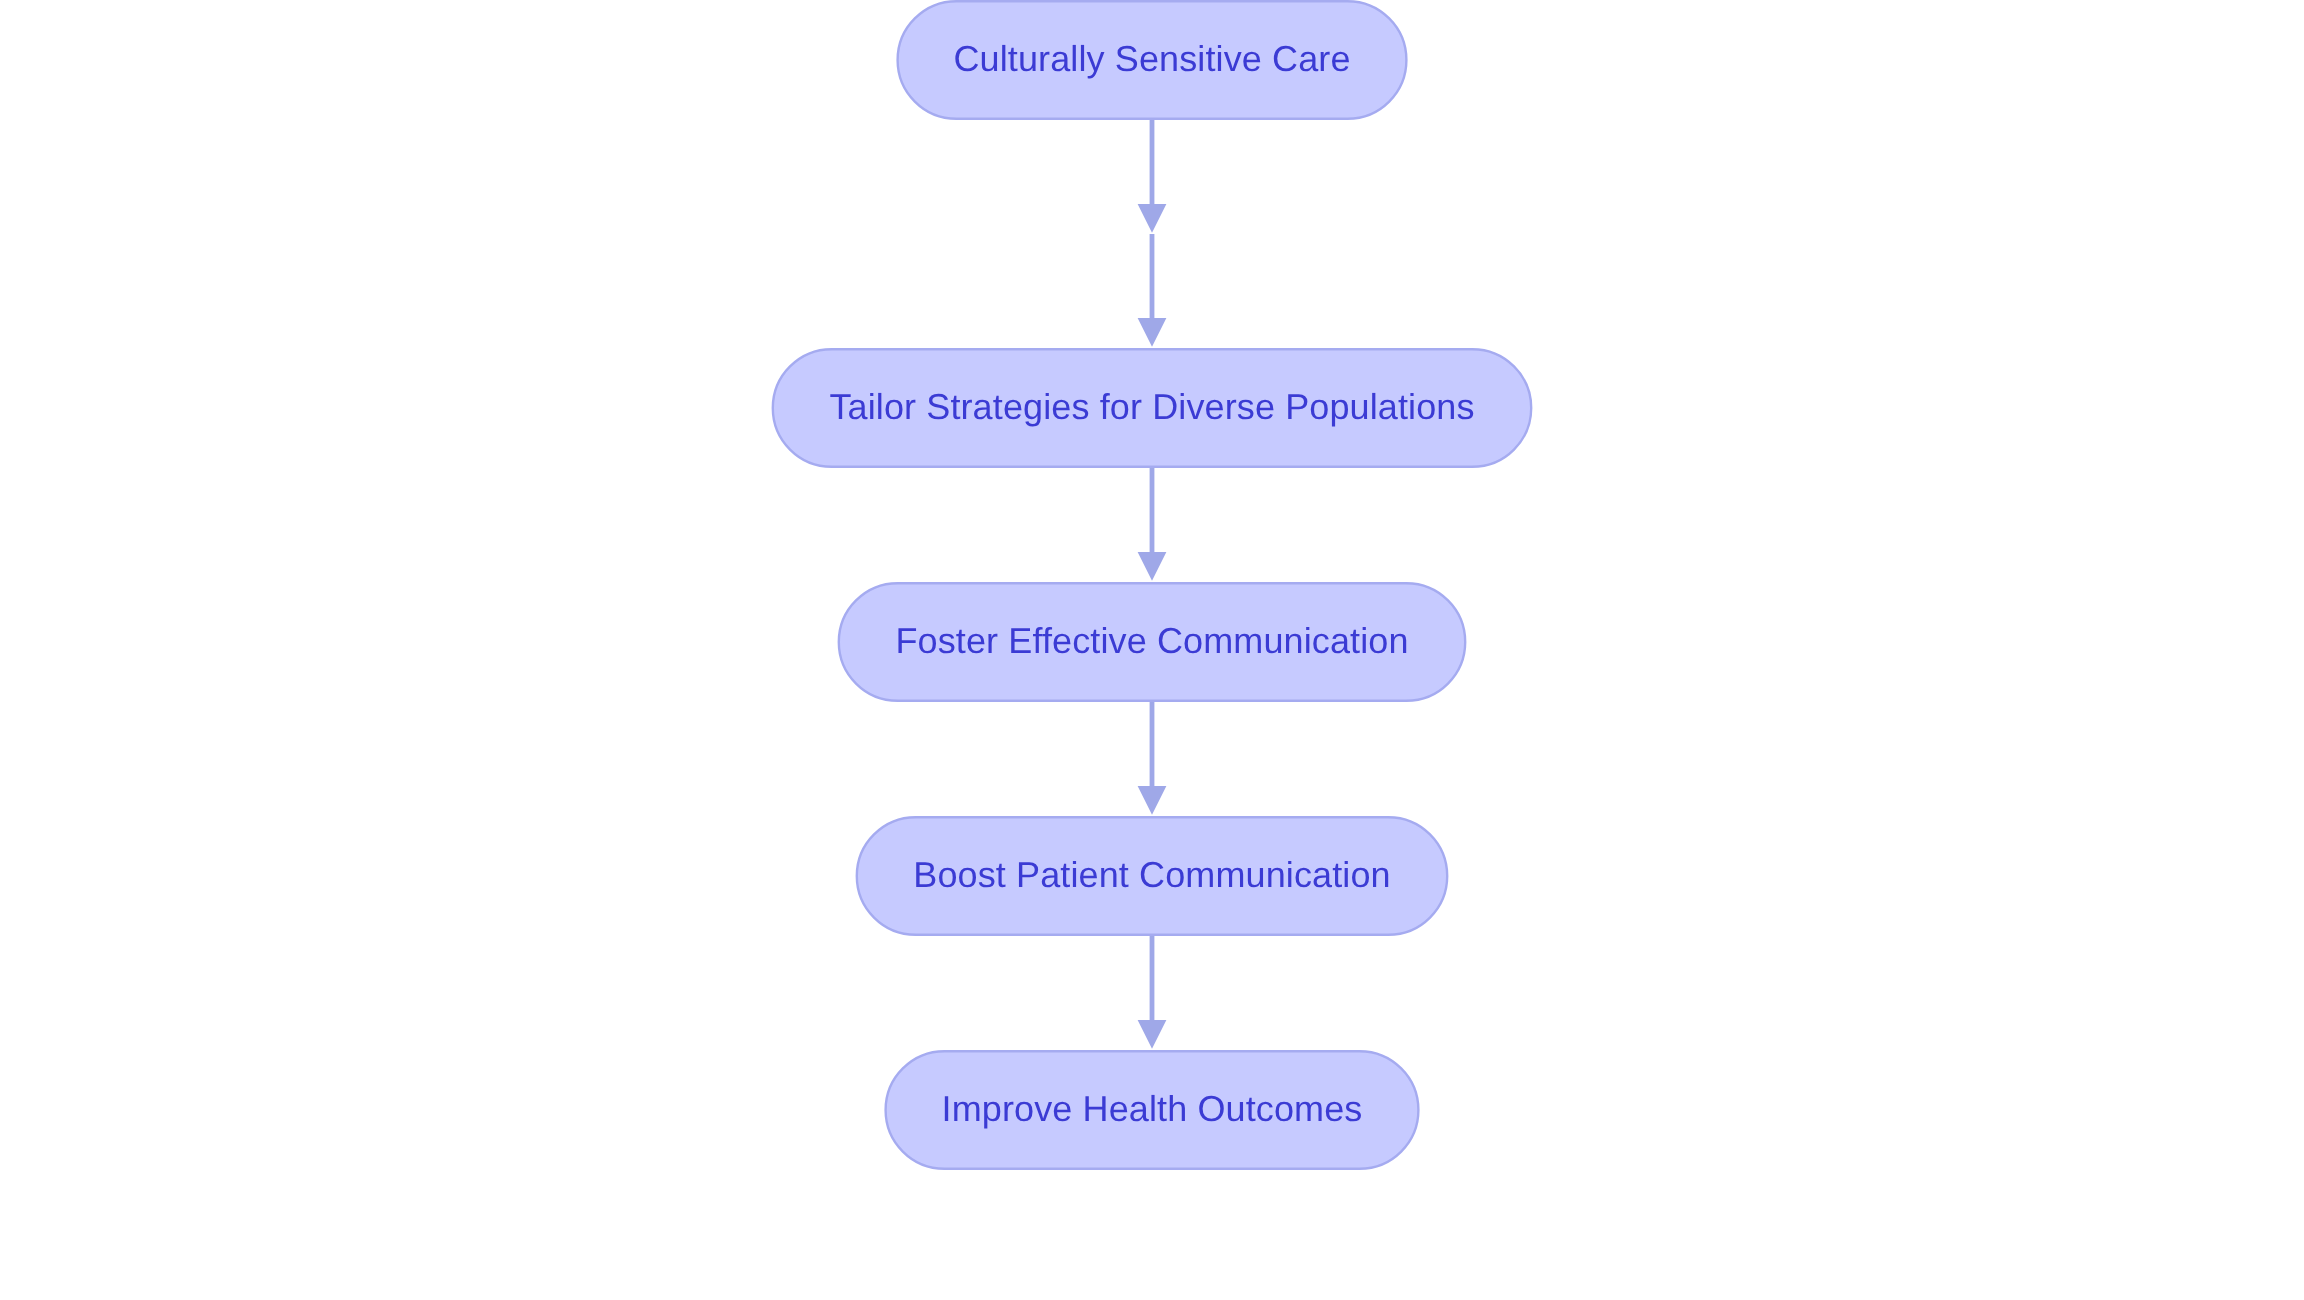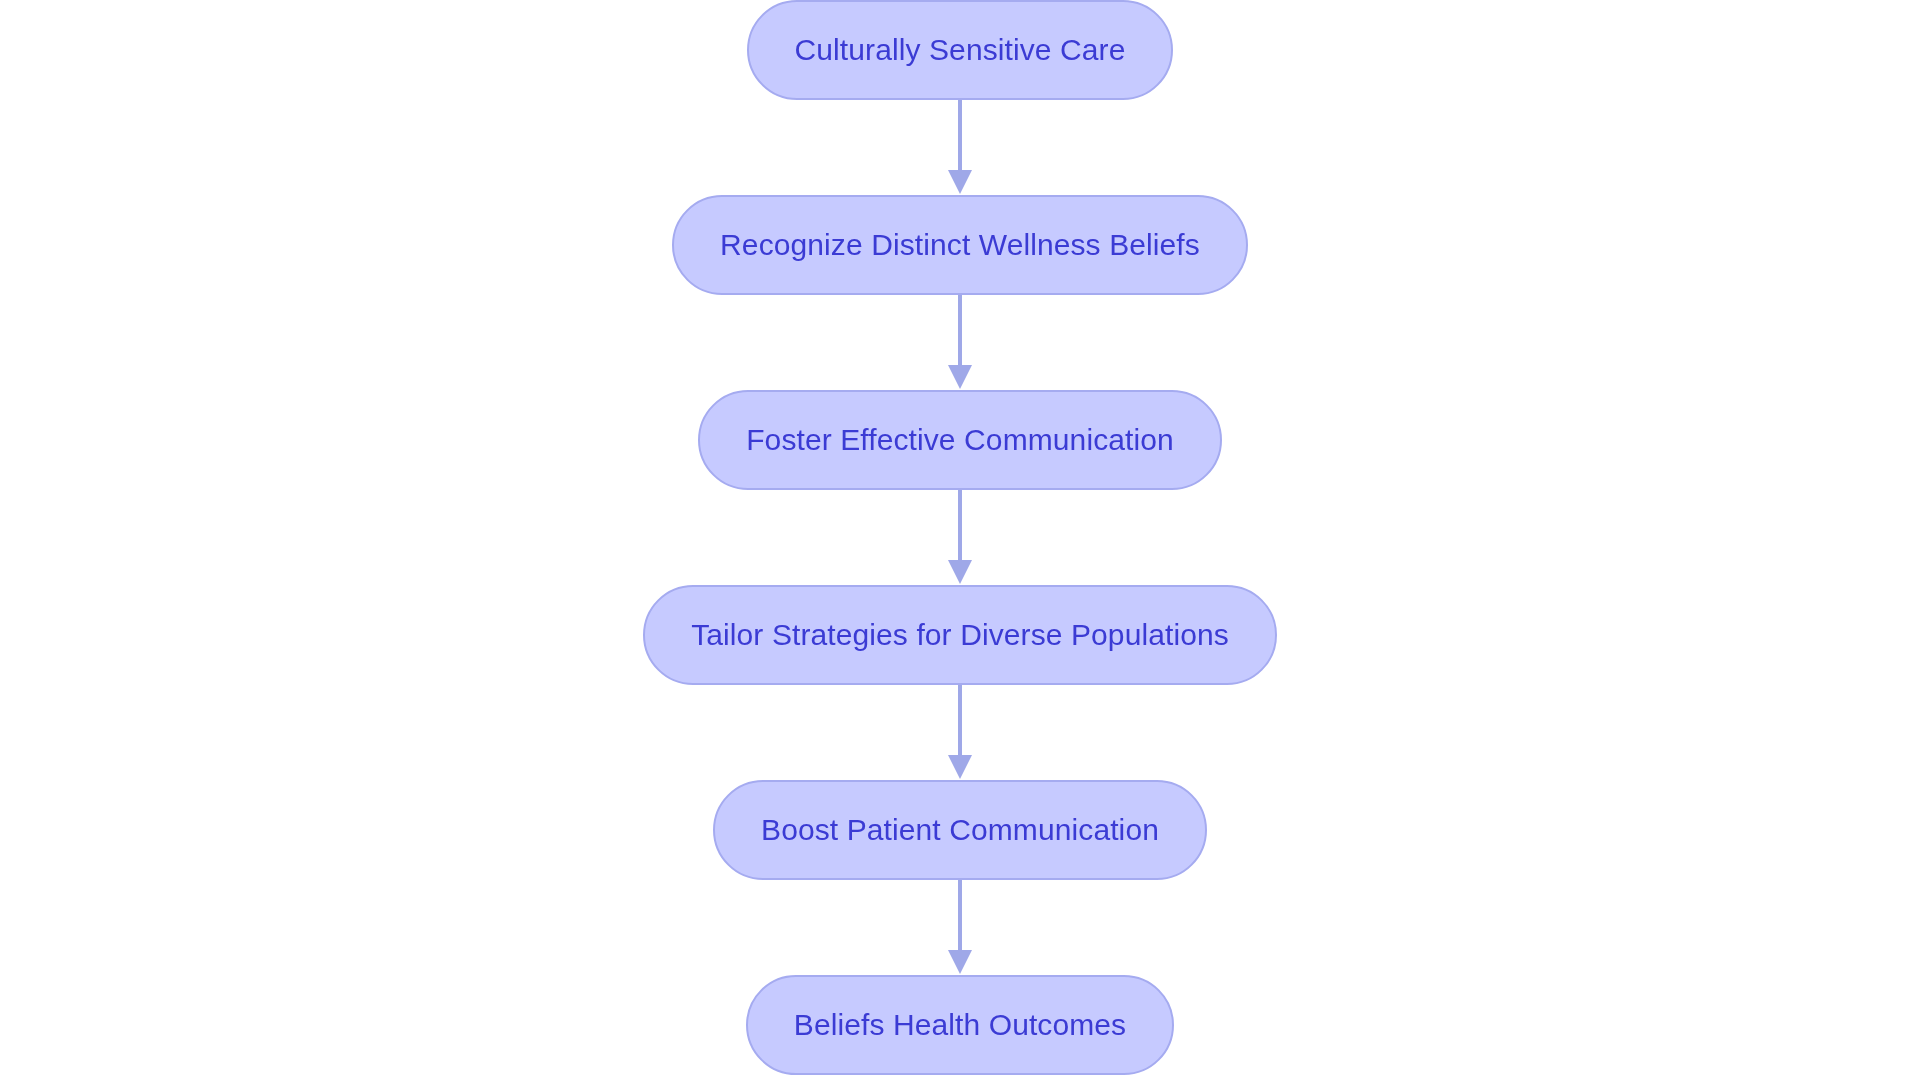--- a/index.html
+++ b/index.html
@@ -73,58 +73,55 @@
     <div class="node">
       <span>Culturally Sensitive Care</span>
     </div>
     <svg class="connector" viewBox="0 0 26 95" xmlns="http://www.w3.org/2000/svg">
       <line class="conn-line" x1="13" y1="0" x2="13" y2="77"></line>
       <polygon class="conn-head" points="13,94 1,70 25,70"></polygon>
     </svg>
   </div>
 
   <div class="flow-step">
+    <svg class="connector" viewBox="0 0 26 95" xmlns="http://www.w3.org/2000/svg">
+      <line class="conn-line" x1="13" y1="0" x2="13" y2="77"></line>
+      <polygon class="conn-head" points="13,94 1,70 25,70"></polygon>
+    </svg>
+  </div>
+
+  <div class="flow-step">
     <div class="node">
-      <span>Recognize Distinct Wellness Beliefs</span>
+      <span>Tailor Strategies for Diverse Populations</span>
     </div>
     <svg class="connector" viewBox="0 0 26 95" xmlns="http://www.w3.org/2000/svg">
       <line class="conn-line" x1="13" y1="0" x2="13" y2="77"></line>
       <polygon class="conn-head" points="13,94 1,70 25,70"></polygon>
     </svg>
   </div>
 
   <div class="flow-step">
     <div class="node">
       <span>Foster Effective Communication</span>
     </div>
     <svg class="connector" viewBox="0 0 26 95" xmlns="http://www.w3.org/2000/svg">
       <line class="conn-line" x1="13" y1="0" x2="13" y2="77"></line>
       <polygon class="conn-head" points="13,94 1,70 25,70"></polygon>
     </svg>
   </div>
 
   <div class="flow-step">
     <div class="node">
-      <span>Tailor Strategies for Diverse Populations</span>
-    </div>
-    <svg class="connector" viewBox="0 0 26 95" xmlns="http://www.w3.org/2000/svg">
-      <line class="conn-line" x1="13" y1="0" x2="13" y2="77"></line>
-      <polygon class="conn-head" points="13,94 1,70 25,70"></polygon>
-    </svg>
-  </div>
-
-  <div class="flow-step">
-    <div class="node">
       <span>Boost Patient Communication</span>
     </div>
     <svg class="connector" viewBox="0 0 26 95" xmlns="http://www.w3.org/2000/svg">
       <line class="conn-line" x1="13" y1="0" x2="13" y2="77"></line>
       <polygon class="conn-head" points="13,94 1,70 25,70"></polygon>
     </svg>
   </div>
 
   <div class="flow-step">
     <div class="node">
-      <span>Beliefs Health Outcomes</span>
+      <span>Improve Health Outcomes</span>
     </div>
   </div>
 
 </div>
 
 </body></html>

